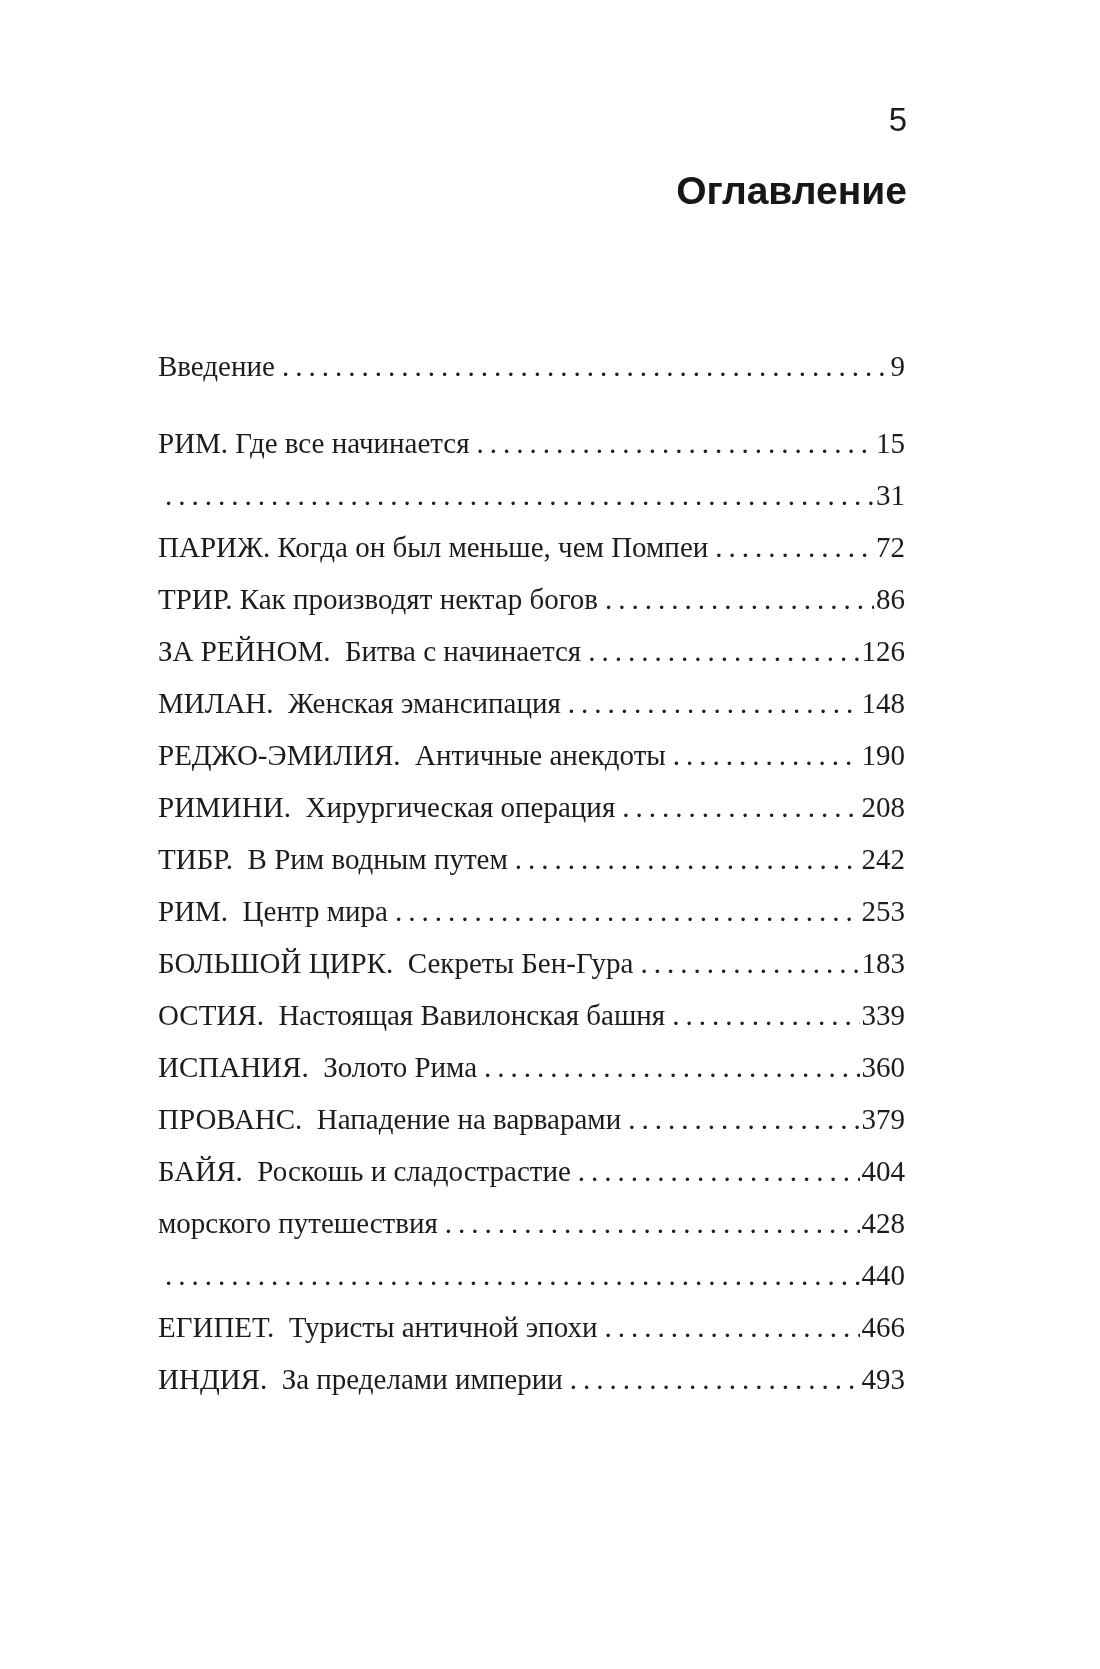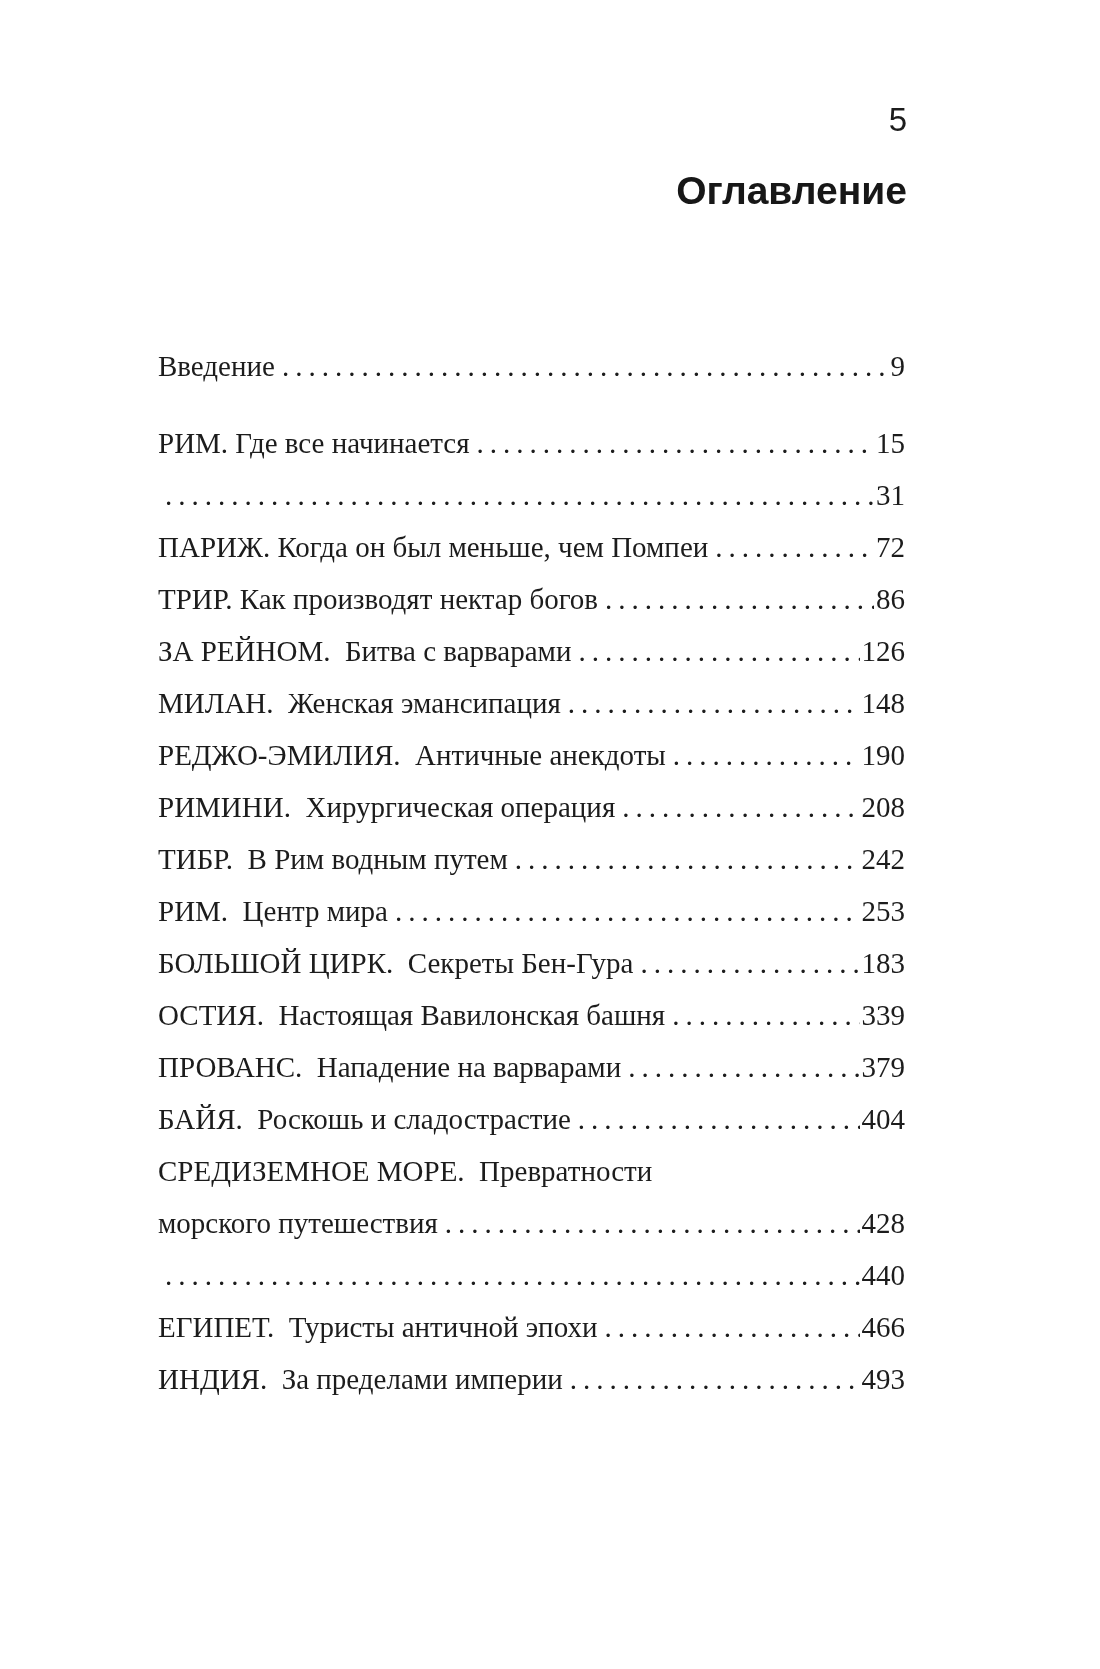--- a/index.html
+++ b/index.html
@@ -105,21 +105,21 @@
         <span class="title">ПАРИЖ. Когда он был меньше, чем Помпеи</span>
         <span class="dots"></span>
         <span class="pg">72</span>
       </div>
       <div class="toc-row">
         <span class="title">ТРИР. Как производят нектар богов</span>
         <span class="dots"></span>
         <span class="pg">86</span>
       </div>
       <div class="toc-row">
-        <span class="title">ЗА РЕЙНОМ.  Битва с варварами</span>
+        <span class="title">ЗА РЕЙНОМ.  Битва с начинается</span>
         <span class="dots"></span>
         <span class="pg">126</span>
       </div>
       <div class="toc-row">
         <span class="title">МИЛАН.  Женская эмансипация</span>
         <span class="dots"></span>
         <span class="pg">148</span>
       </div>
       <div class="toc-row">
         <span class="title">РЕДЖО-ЭМИЛИЯ.  Античные анекдоты</span>
@@ -145,31 +145,33 @@
         <span class="title">БОЛЬШОЙ ЦИРК.  Секреты Бен-Гура</span>
         <span class="dots"></span>
         <span class="pg">183</span>
       </div>
       <div class="toc-row">
         <span class="title">ОСТИЯ.  Настоящая Вавилонская башня</span>
         <span class="dots"></span>
         <span class="pg">339</span>
       </div>
       <div class="toc-row">
+        <span class="title">ИСПАНИЯ.  Золото Рима</span>
+        <span class="dots"></span>
+        <span class="pg">360</span>
+      </div>
+      <div class="toc-row">
         <span class="title">ПРОВАНС.  Нападение на варварами</span>
         <span class="dots"></span>
         <span class="pg">379</span>
       </div>
       <div class="toc-row">
         <span class="title">БАЙЯ.  Роскошь и сладострастие</span>
         <span class="dots"></span>
         <span class="pg">404</span>
-      </div>
-      <div class="toc-row">
-        <span class="title">СРЕДИЗЕМНОЕ МОРЕ.  Превратности</span>
       </div>
       <div class="toc-row">
         <span class="title">морского путешествия</span>
         <span class="dots"></span>
         <span class="pg">428</span>
       </div>
       <div class="toc-row">
         <span class="dots"></span>
         <span class="pg">440</span>
       </div>

